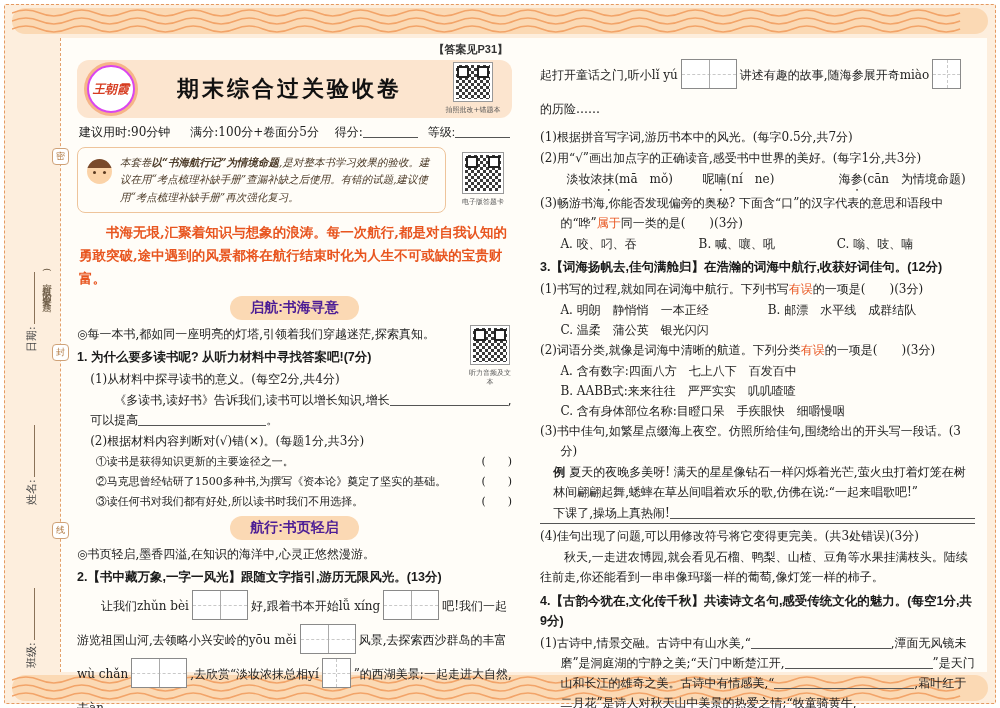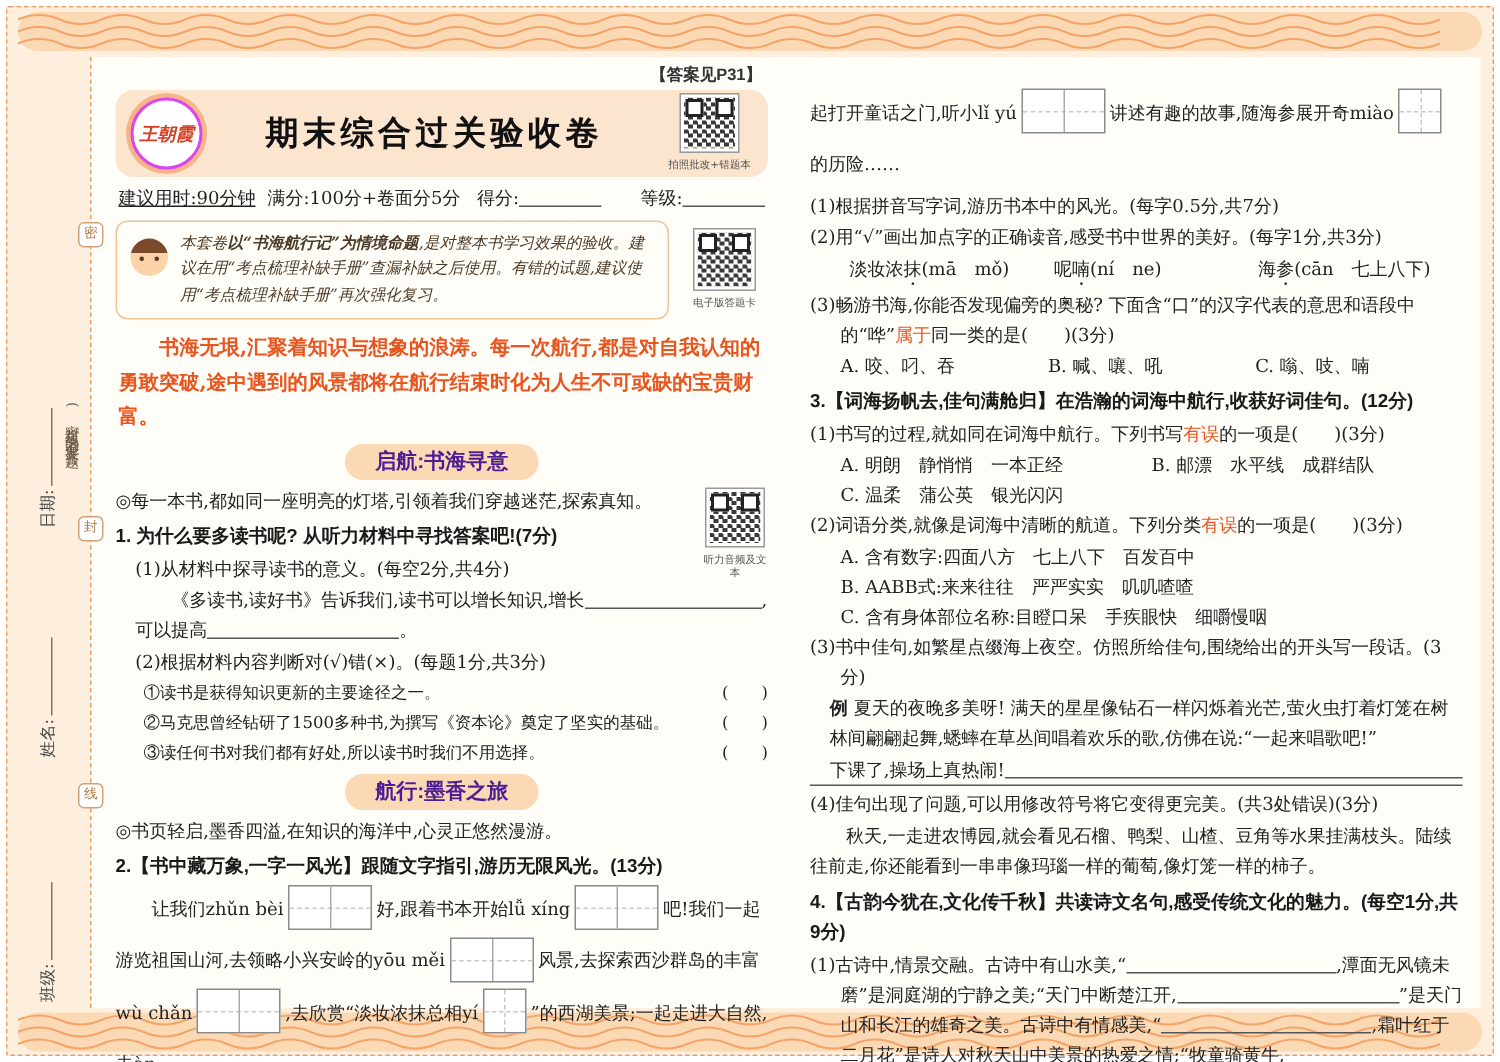--- a/index.html
+++ b/index.html
@@ -39,21 +39,21 @@
      font-family:"Liberation Sans","DejaVu Sans",sans-serif;}
   .qrblock{flex:0 0 auto;width:58px;text-align:center;}
   .qr{display:inline-block;background:repeating-conic-gradient(#3a3a3a 0% 25%,#fff 0% 50%) 0 0/6px 6px;
      border:2px solid #fff;outline:1px solid #999;position:relative;}
   .qr::before,.qr::after{content:"";position:absolute;width:8px;height:8px;border:2px solid #222;background:#fff;}
   .qr::before{left:1px;top:1px;} .qr::after{right:1px;top:1px;}
   .q34{width:34px;height:34px;} .q36{width:36px;height:36px;}
   .qrcap{font-size:7px;color:#555;line-height:1.3;margin-top:1px;}
   
   .meta{display:flex;justify-content:space-between;align-items:flex-end;font-size:12px;margin:6px 2px 6px 2px;}
-  .meta .lbl{margin-right:8px;text-decoration:underline;}
+  .meta .lbl{margin-right:20px;}
   .blank{display:inline-block;border-bottom:1px solid #555;height:13px;vertical-align:-2px;}
   .w55{width:55px;} .w120{width:118px;} .w130{width:128px;} .w150{width:148px;} .w140{width:140px;} .w110{width:112px;}
   
   .notice-row{display:flex;gap:8px;align-items:center;}
   .nbox{flex:1;position:relative;border:1px solid #eec49b;border-radius:8px;background:#fffdf8;
      padding:6px 10px 6px 42px;font-size:10.5px;font-style:italic;color:#4c3b28;line-height:1.65;}
   .avatar{position:absolute;left:9px;top:11px;width:25px;height:25px;border-radius:50%;
      background:linear-gradient(#7a4a2b 0 38%,#fbd3a8 38%);}
   .avatar::after{content:"";position:absolute;left:6px;top:12px;width:3px;height:3px;border-radius:50%;
      background:#5a3a20;box-shadow:10px 0 0 #5a3a20;}
@@ -145,21 +145,21 @@
             <div class="qrcap">拍照批改+错题本</div>
           </div>
         </div>
 
         <div class="meta">
           <div>
             <span class="lbl">建议用时:90分钟</span><span>满分:100分+卷面分5分</span>
           </div>
           <div>
             <span>得分:</span><span class="blank w55"></span>
-            <span style="margin-left:22px;">等级:</span><span class="blank w55"></span>
+            <span style="margin-left:6px;font-family:Liberation Serif, serif;">等级:</span><span class="blank w55"></span>
           </div>
         </div>
 
         <div class="notice-row">
           <div class="nbox">
             <span class="avatar"></span>
             <span>本套卷</span><b>以“书海航行记”为情境命题</b><span>,是对整本书学习效果的验收。建议在用“考点梳理补缺手册”查漏补缺之后使用。有错的试题,建议使用“考点梳理补缺手册”再次强化复习。</span>
           </div>
           <div class="qrblock">
             <span class="qr q36"></span>
@@ -191,39 +191,39 @@
           </div>
         <div class="tf">
             <span>②马克思曾经钻研了1500多种书,为撰写《资本论》奠定了坚实的基础。</span>
             <span>(　　)</span>
           </div>
         <div class="tf">
             <span>③读任何书对我们都有好处,所以读书时我们不用选择。</span>
             <span>(　　)</span>
           </div>
 
-        <div class="secpill"><span>航行:墨香之旅</span></div>
+        <div class="secpill"><span>航行:书页轻启</span></div>
         <p class="body">◎书页轻启,墨香四溢,在知识的海洋中,心灵正悠然漫游。</p>
         <p class="stem">2.【书中藏万象,一字一风光】跟随文字指引,游历无限风光。(13分)</p>
 
         <p class="body boxed indent2">
           <span>让我们zhǔn bèi</span><span class="wb b2"></span><span>好,跟着书本开始lǚ xíng</span><span class="wb b2"></span><span>吧!我们一起游览祖国山河,去领略小兴安岭的yōu měi</span><span class="wb b2"></span><span>风景,去探索西沙群岛的丰富wù chǎn</span><span class="wb b2"></span><span>,去欣赏“淡妆浓抹总相yí</span><span class="wb b1"></span><span>”的西湖美景;一起走进大自然,去àn</span>
         </p>
       </div>
 
       <div class="col right">
         <p class="body boxed">
           <span>起打开童话之门,听小lǐ yú</span><span class="wb b2"></span><span>讲述有趣的故事,随海参展开奇miào</span><span class="wb b1"></span><span>的历险……</span>
         </p>
         <p class="body hang">(1)根据拼音写字词,游历书本中的风光。(每字0.5分,共7分)</p>
         <p class="body hang">(2)用“√”画出加点字的正确读音,感受书中世界的美好。(每字1分,共3分)</p>
         <div class="pron">
           <span><span>淡妆浓</span><span class="dotch">抹</span><span>(mā　mǒ)</span></span>
           <span><span>呢</span><span class="dotch">喃</span><span>(ní　ne)</span></span>
-          <span><span>海</span><span class="dotch">参</span><span>(cān　七上八下)</span></span>
+          <span><span>海</span><span class="dotch">参</span><span>(cān　为情境命题)</span></span>
         </div>
         <p class="body hang"><span>(3)畅游书海,你能否发现偏旁的奥秘? 下面含“口”的汉字代表的意思和语段中的“哗”</span><span class="hl">属于</span><span>同一类的是(　　)(3分)</span></p>
         <div class="opts">
           <span>A. 咬、叼、吞</span>
           <span>B. 喊、嚷、吼</span>
           <span>C. 嗡、吱、喃</span>
         </div>
 
         <p class="stem">3.【词海扬帆去,佳句满舱归】在浩瀚的词海中航行,收获好词佳句。(12分)</p>
         <p class="body hang"><span>(1)书写的过程,就如同在词海中航行。下列书写</span><span class="hl">有误</span><span>的一项是(　　)(3分)</span></p>

